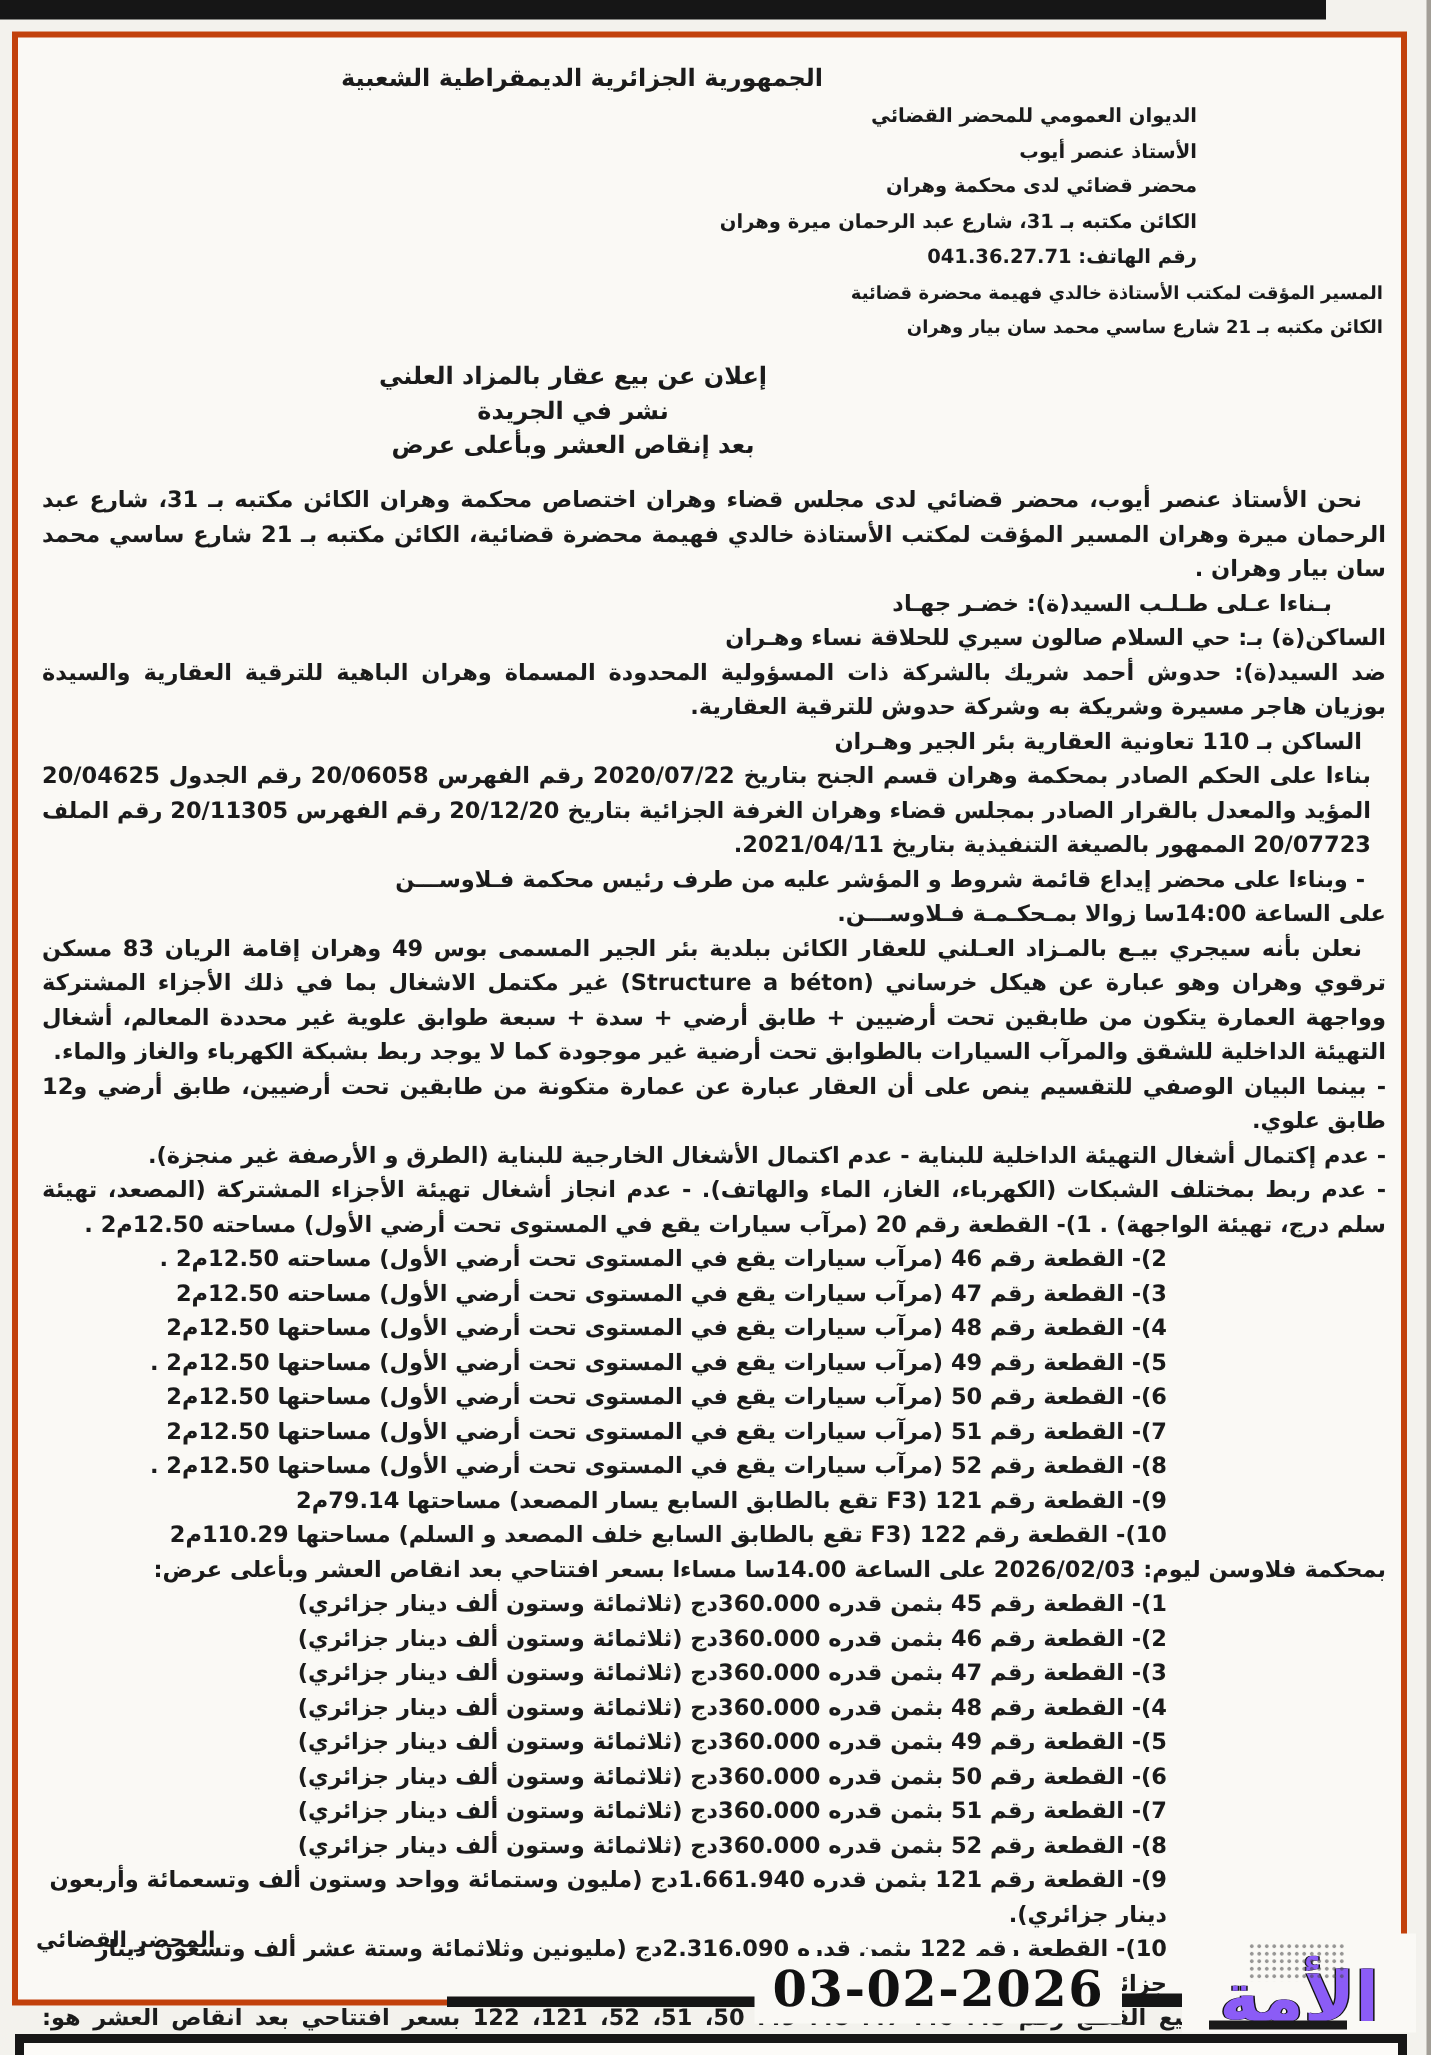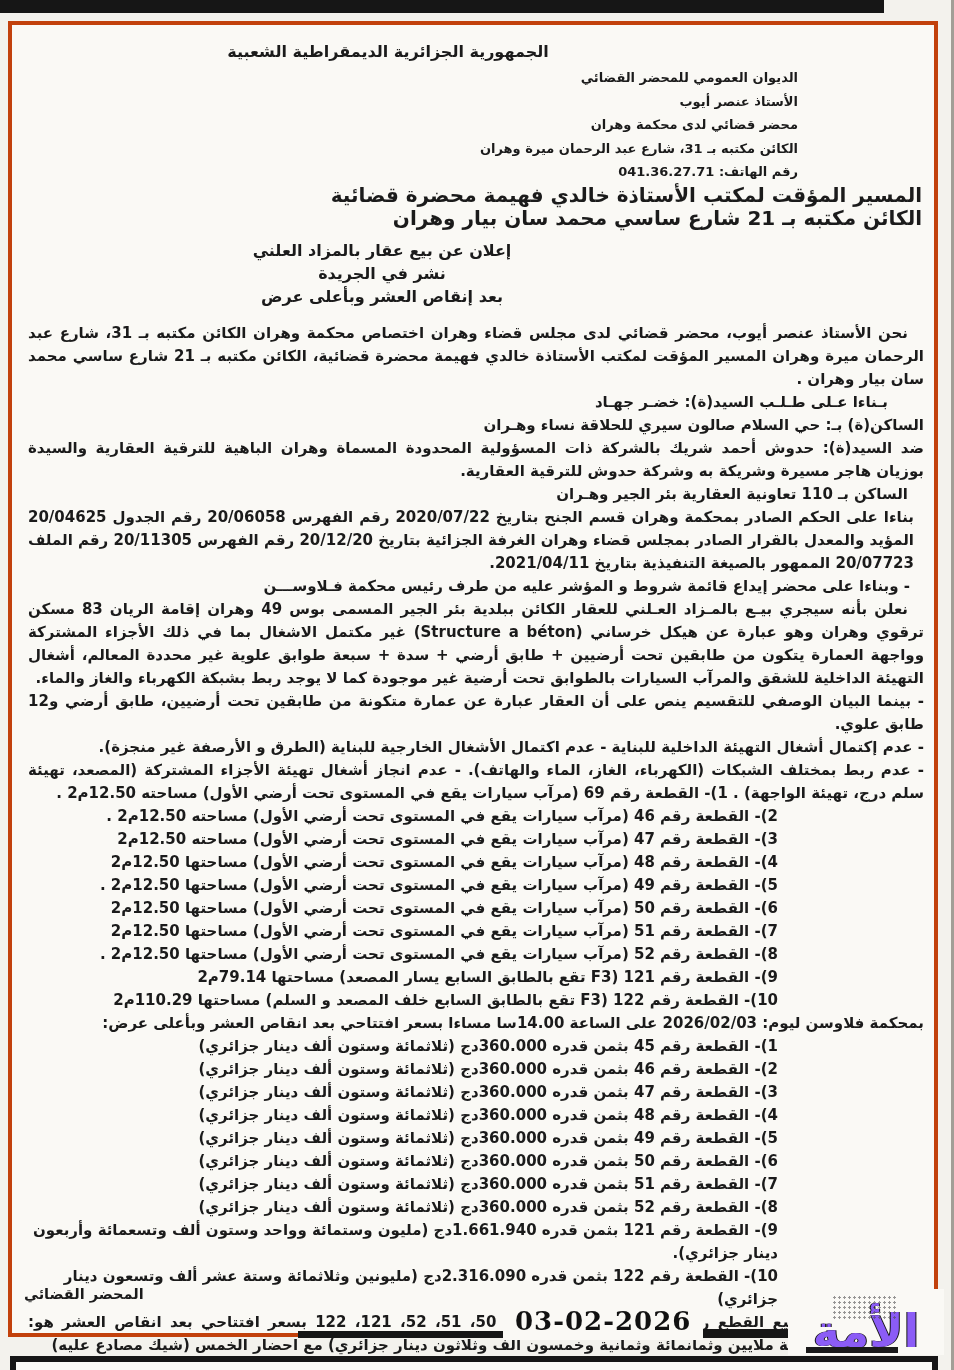--- a/index.html
+++ b/index.html
@@ -18,40 +18,40 @@
     box-sizing:border-box;border:4px solid #c2410c;background:#faf9f5;
   }
   .content{
     direction:rtl;text-align:right;
     padding:4px 10px 0 16px;
     font-size:15px;font-weight:bold;line-height:23px;
   }
   .republic{font-size:16px;line-height:23px;margin-top:11px;text-align:center;transform:translateX(-88px);}
   .office{margin-top:3px;}
   .office-line{padding-right:126px;font-size:13px;line-height:23.5px;}
-  .manager-line{padding-right:2px;font-size:20px;line-height:23.5px;}
+  .manager-line{padding-right:2px;font-size:12px;line-height:23.5px;}
   .title-block{margin-top:8px;}
   .title-line{font-size:16px;line-height:23px;text-align:center;transform:translateX(-94px);}
   .doc-body{margin-top:14px;}
   .para{text-align:justify;}
   .ind1{text-indent:16px;}
   .pr36{padding-right:36px;}
   .pr30{padding-right:30px;}
   .pr14{padding-right:14px;}
   .pr10{padding-right:10px;}
   .lot-line{padding-right:146px;}
   
   .signature{position:absolute;left:24px;top:1286px;font-size:14.5px;font-weight:bold;direction:rtl;text-align:center;}
   .date-seg{position:absolute;background:#161616;}
   .seg-left{left:298px;top:1331px;width:208px;height:7px;}
   .seg-right{left:645px;top:1329px;width:158px;height:9px;}
   .pub-date{
     position:absolute;left:503px;top:1304px;z-index:4;
     background:#faf9f5;padding:2px 12px 4px 12px;
-    font-family:"DejaVu Serif",serif;font-weight:bold;font-size:26px;letter-spacing:1px;color:#111;
+    font-family:"DejaVu Serif",serif;font-weight:bold;font-size:33px;letter-spacing:1px;color:#111;
   }
   .logo{
     position:absolute;left:788px;top:1289px;width:156px;height:66px;z-index:5;
     background:#faf9f5;direction:rtl;text-align:center;
   }
   .logo-text{
     font-size:46px;font-weight:bold;line-height:52px;color:#8b5cf6;
     text-shadow:1px 0 0 #141414,-1px 0 0 #141414;
     margin-top:16px;
   }
@@ -92,24 +92,25 @@
     </div>
 
     <div class="doc-body">
       <div class="para ind1">نحن الأستاذ عنصر أيوب، محضر قضائي لدى مجلس قضاء وهران اختصاص محكمة وهران الكائن مكتبه بـ 31، شارع عبد الرحمان ميرة وهران المسير المؤقت لمكتب الأستاذة خالدي فهيمة محضرة قضائية، الكائن مكتبه بـ 21 شارع ساسي محمد سان بيار وهران .</div>
       <div class="para pr36">بـناءا عـلى طـلـب السيد(ة): خضـر جهـاد</div>
       <div class="para">الساكن(ة) بـ: حي السلام صالون سيري للحلاقة نساء وهـران</div>
       <div class="para">ضد السيد(ة): حدوش أحمد شريك بالشركة ذات المسؤولية المحدودة المسماة وهران الباهية للترقية العقارية والسيدة بوزيان هاجر مسيرة وشريكة به وشركة حدوش للترقية العقارية.</div>
       <div class="para ind1">الساكن بـ 110 تعاونية العقارية بئر الجير وهـران</div>
       <div class="para pr10">بناءا على الحكم الصادر بمحكمة وهران قسم الجنح بتاريخ 2020/07/22 رقم الفهرس 20/06058 رقم الجدول 20/04625 المؤيد والمعدل بالقرار الصادر بمجلس قضاء وهران الغرفة الجزائية بتاريخ 20/12/20 رقم الفهرس 20/11305 رقم الملف 20/07723 الممهور بالصيغة التنفيذية بتاريخ 2021/04/11.</div>
       <div class="para pr14">- وبناءا على محضر إيداع قائمة شروط و المؤشر عليه من طرف رئيس محكمة فـلاوســـن</div>
+      <div class="para">على الساعة 14:00سا زوالا بمـحكـمـة فـلاوســـن.</div>
       <div class="para ind1">نعلن بأنه سيجري بيـع بالمـزاد العـلني للعقار الكائن ببلدية بئر الجير المسمى بوس 49 وهران إقامة الريان 83 مسكن ترقوي وهران وهو عبارة عن هيكل خرساني (Structure a béton) غير مكتمل الاشغال بما في ذلك الأجزاء المشتركة وواجهة العمارة يتكون من طابقين تحت أرضيين + طابق أرضي + سدة + سبعة طوابق علوية غير محددة المعالم، أشغال التهيئة الداخلية للشقق والمرآب السيارات بالطوابق تحت أرضية غير موجودة كما لا يوجد ربط بشبكة الكهرباء والغاز والماء.</div>
       <div class="para">- بينما البيان الوصفي للتقسيم ينص على أن العقار عبارة عن عمارة متكونة من طابقين تحت أرضيين، طابق أرضي و12 طابق علوي.</div>
       <div class="para">- عدم إكتمال أشغال التهيئة الداخلية للبناية - عدم اكتمال الأشغال الخارجية للبناية (الطرق و الأرصفة غير منجزة).</div>
-      <div class="para">- عدم ربط بمختلف الشبكات (الكهرباء، الغاز، الماء والهاتف). - عدم انجاز أشغال تهيئة الأجزاء المشتركة (المصعد، تهيئة سلم درج، تهيئة الواجهة) . 1)- القطعة رقم 69 (مرآب سيارات يقع في المستوى تحت أرضي الأول) مساحته 12.50م2 .</div>
+      <div class="para">- عدم ربط بمختلف الشبكات (الكهرباء، الغاز، الماء والهاتف). - عدم انجاز أشغال تهيئة الأجزاء المشتركة (المصعد، تهيئة سلم درج، تهيئة الواجهة) . 1)- القطعة رقم 20 (مرآب سيارات يقع في المستوى تحت أرضي الأول) مساحته 12.50م2 .</div>
 
       <div class="lot-line">2)- القطعة رقم 46 (مرآب سيارات يقع في المستوى تحت أرضي الأول) مساحته 12.50م2 .</div>
       <div class="lot-line">3)- القطعة رقم 47 (مرآب سيارات يقع في المستوى تحت أرضي الأول) مساحته 12.50م2</div>
       <div class="lot-line">4)- القطعة رقم 48 (مرآب سيارات يقع في المستوى تحت أرضي الأول) مساحتها 12.50م2</div>
       <div class="lot-line">5)- القطعة رقم 49 (مرآب سيارات يقع في المستوى تحت أرضي الأول) مساحتها 12.50م2 .</div>
       <div class="lot-line">6)- القطعة رقم 50 (مرآب سيارات يقع في المستوى تحت أرضي الأول) مساحتها 12.50م2</div>
       <div class="lot-line">7)- القطعة رقم 51 (مرآب سيارات يقع في المستوى تحت أرضي الأول) مساحتها 12.50م2</div>
       <div class="lot-line">8)- القطعة رقم 52 (مرآب سيارات يقع في المستوى تحت أرضي الأول) مساحتها 12.50م2 .</div>
       <div class="lot-line">9)- القطعة رقم 121 (F3 تقع بالطابق السابع يسار المصعد) مساحتها 79.14م2</div>
       <div class="lot-line">10)- القطعة رقم 122 (F3 تقع بالطابق السابع خلف المصعد و السلم) مساحتها 110.29م2</div>

